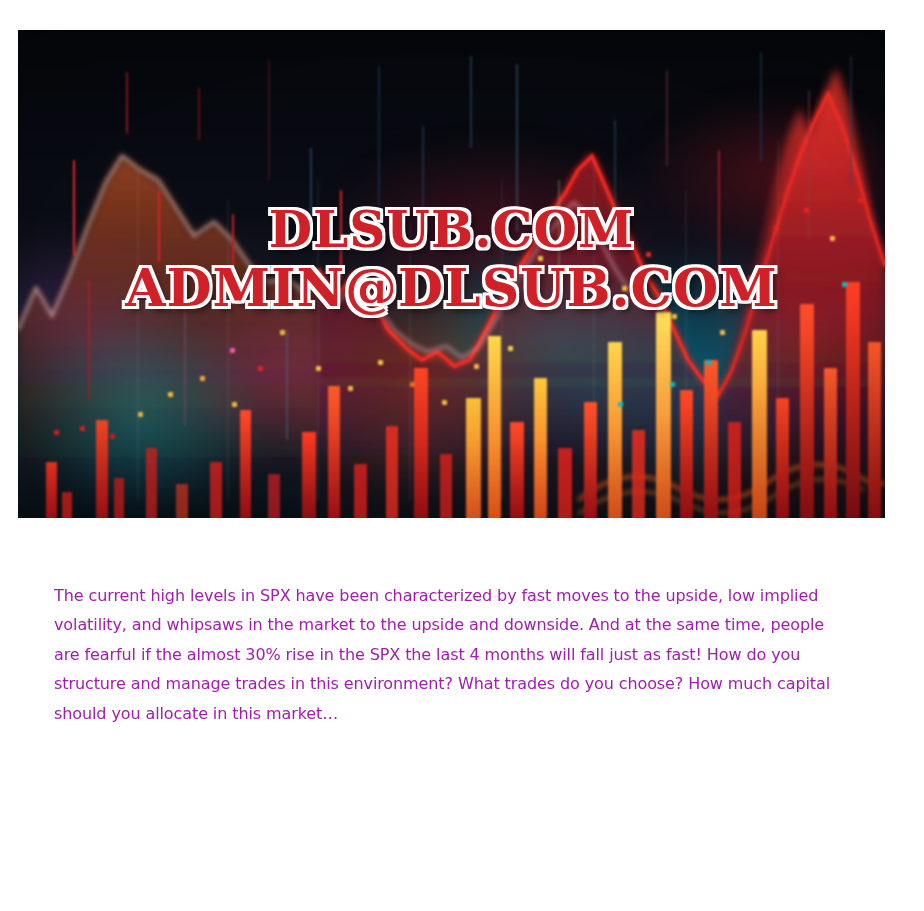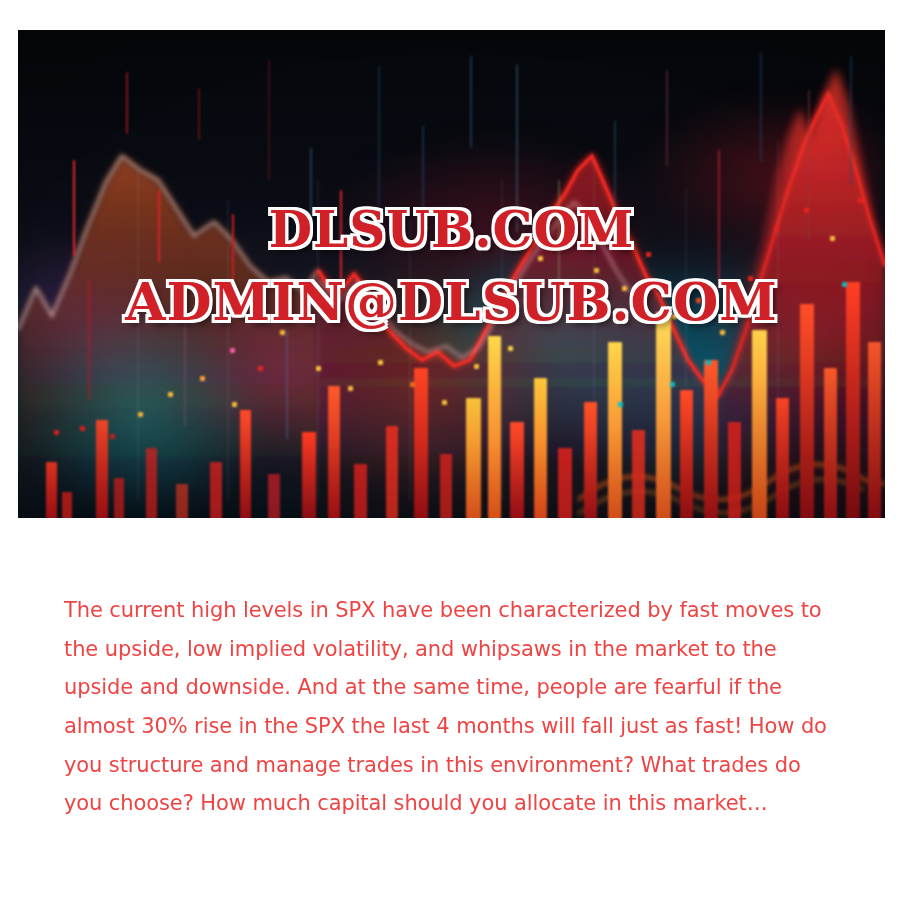--- a/index.html
+++ b/index.html
@@ -144,48 +144,48 @@
     text-shadow:
       -2px -2px 0 #ffffff,  2px -2px 0 #ffffff,
       -2px  2px 0 #ffffff,  2px  2px 0 #ffffff,
       -3px  0   0 #ffffff,  3px  0   0 #ffffff,
        0   -3px 0 #ffffff,  0    3px 0 #ffffff,
       -3px -3px 0 #ffffff,  3px -3px 0 #ffffff,
       -3px  3px 0 #ffffff,  3px  3px 0 #ffffff,
        5px  5px 6px rgba(0,0,0,0.55);
   }
   .wm-line-1 { font-size: 50px; }
-  .wm-line-2 { font-size: 52px; margin-top: 20px; }
+  .wm-line-2 { font-size: 52px; margin-top: 6px; }
 
   
   .content {
     position: absolute;
     left: 46px;
     top: 545px;
     width: 812px;
   }
 
   .post-title {
     margin: 0;
     font-family: "DejaVu Sans", sans-serif;
     font-size: 33px;
     line-height: 1.42;
     font-weight: 400;
     color: #0f3c2c;
     letter-spacing: -0.2px;
   }
 
   .post-excerpt {
-    margin: 18px;
+    margin: 8px;
     padding-top: 28px;
     font-family: "DejaVu Sans", sans-serif;
-    font-size: 21px;
+    font-size: 16px;
     line-height: 1.84;
     font-weight: 400;
-    color: #ef4444;
+    color: #a21caf;
     letter-spacing: -0.1px;
   }
 </style>
 </head>
 <body>
 
 <div class="page">
 
   <div class="hero">
     <div class="hero-art">

